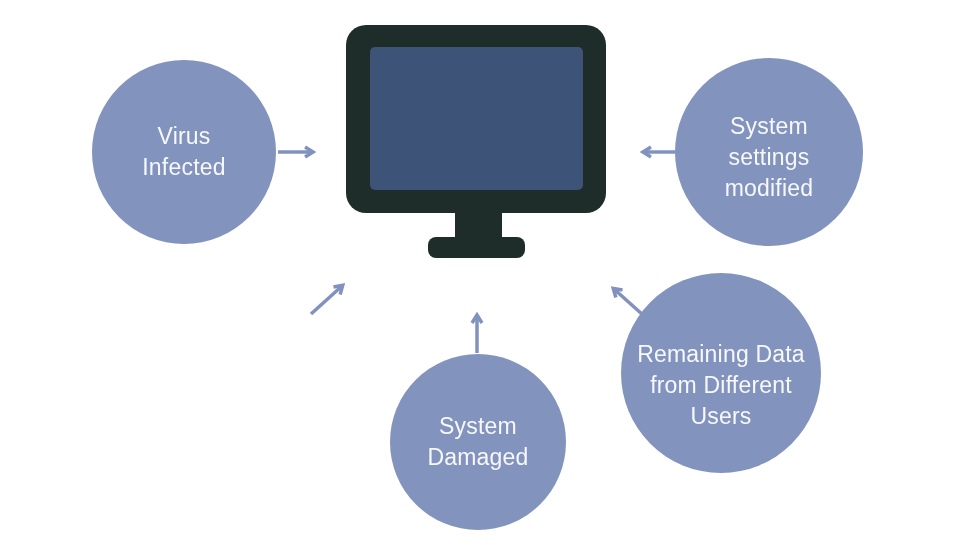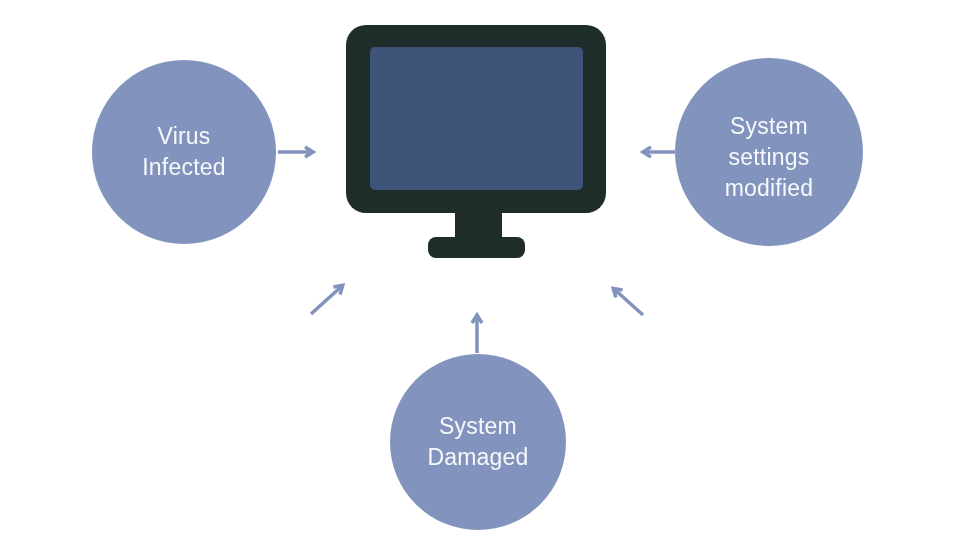--- a/index.html
+++ b/index.html
@@ -76,14 +76,19 @@
 settings
 modified</span>
   </div>
 
 
   <div class="node-circle" style="left:390px; top:354px; width:176px; height:176px;">
     <span class="node-label">System
 Damaged</span>
   </div>
 
+  <div class="node-circle shift-md" style="left:621px; top:273px; width:200px; height:200px;">
+    <span class="node-label">Remaining Data
+from Different
+Users</span>
+  </div>
 
 </div>
 
 </body></html>

